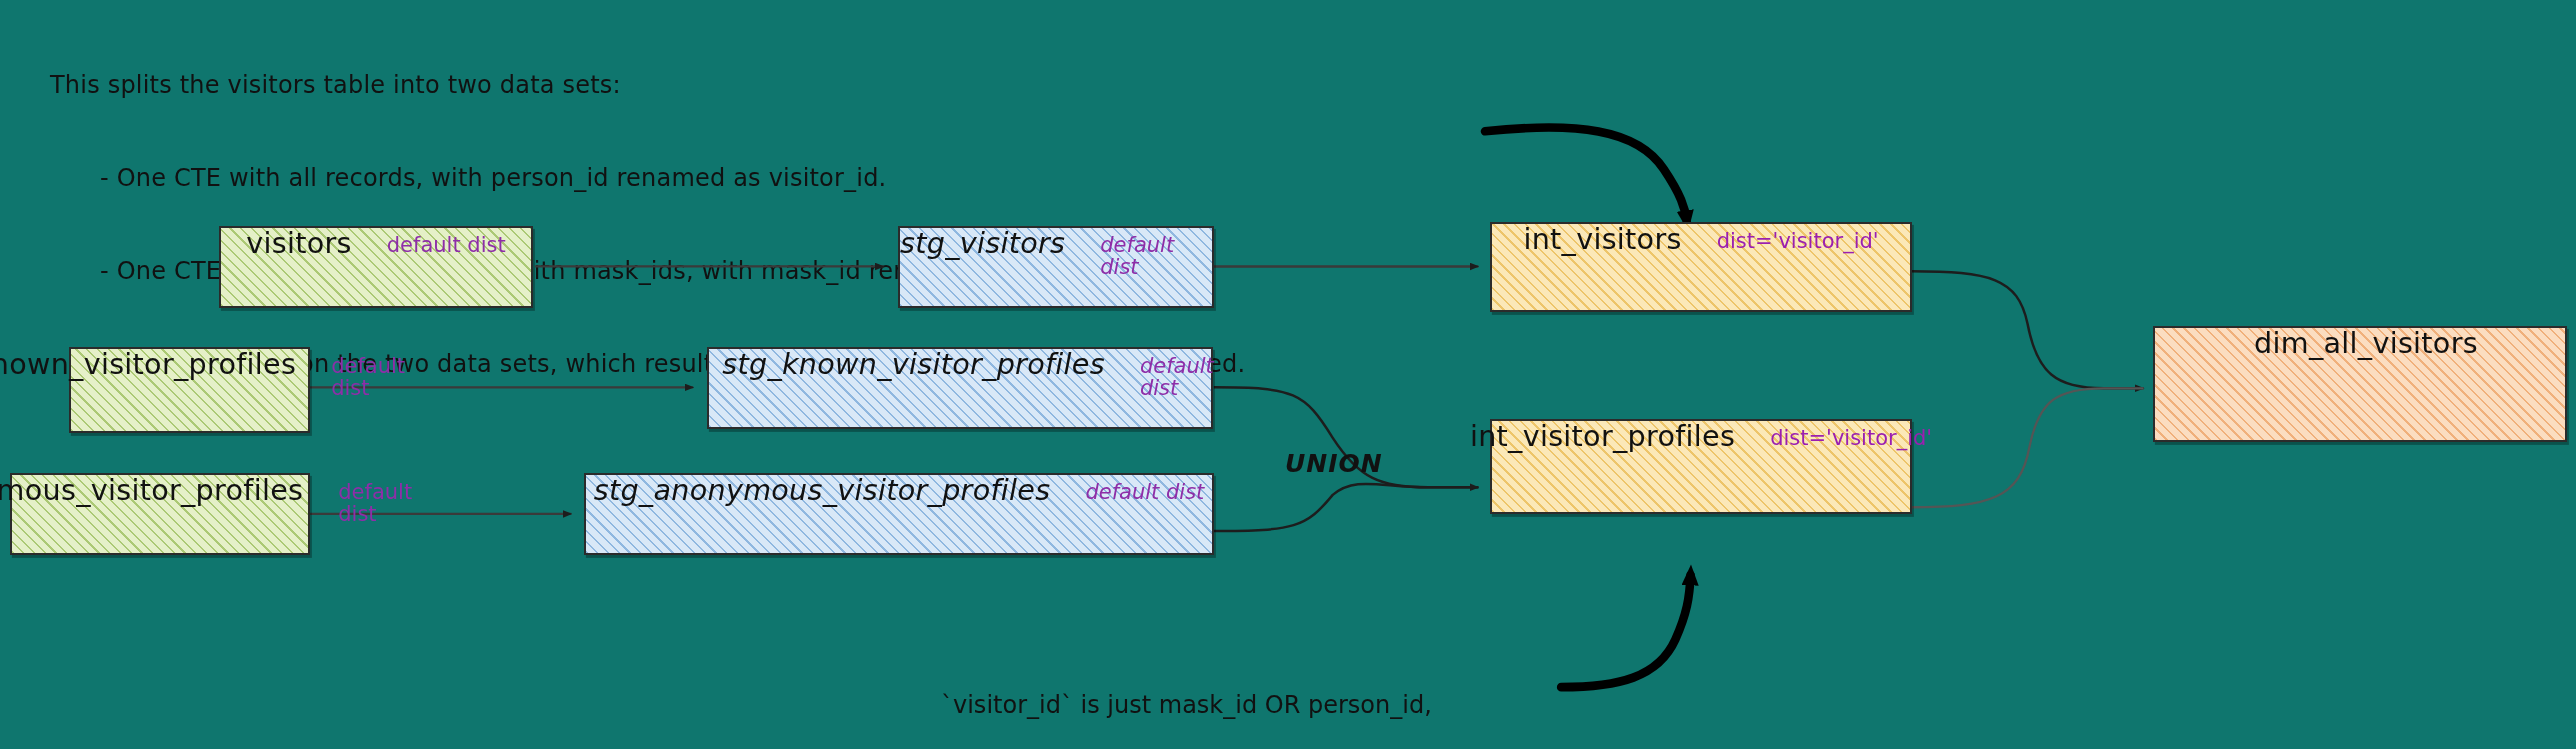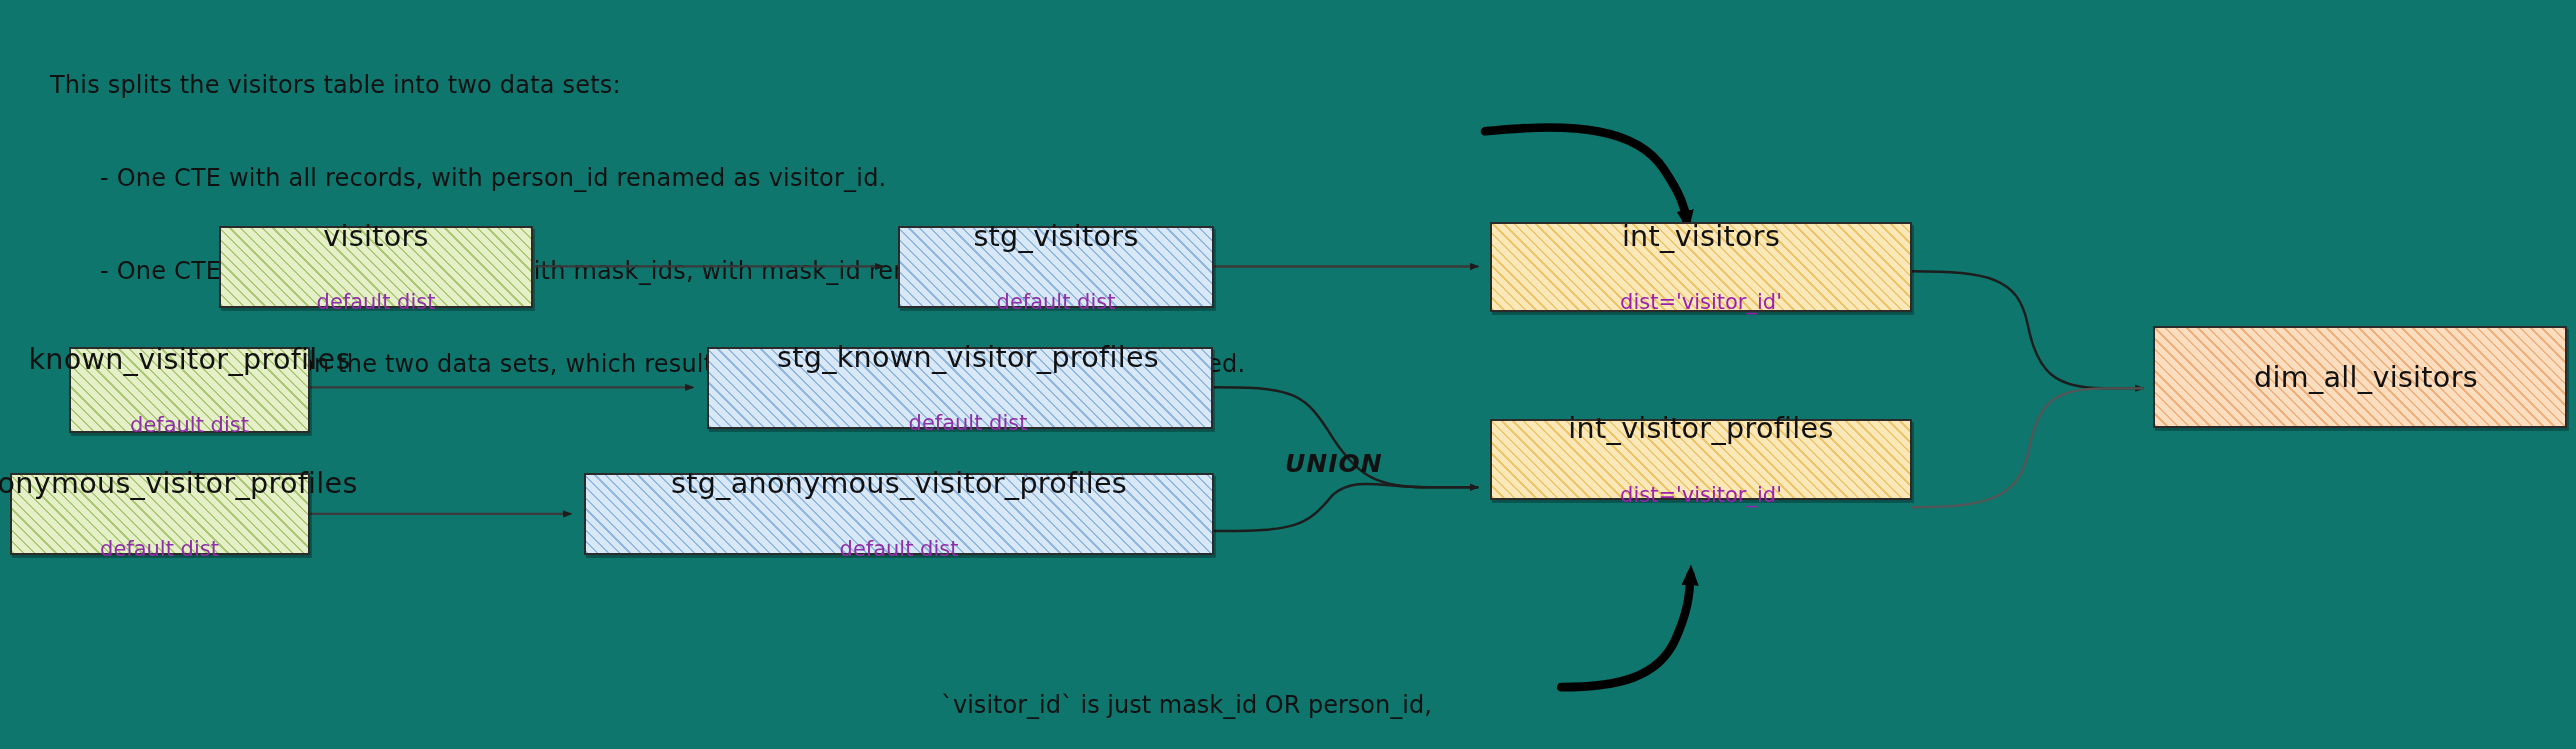--- a/index.html
+++ b/index.html
@@ -9,38 +9,39 @@
   
   .note{position:absolute;color:#111;white-space:pre;font-family:"DejaVu Sans",sans-serif;}
   #note-top{left:50px;top:7.6px;font-size:24px;line-height:31px;letter-spacing:0.2px;}
   #note-top .ln{display:block;}
   #note-top .ind{padding-left:50px;}
   #note-bottom{left:941px;top:628px;font-size:24px;line-height:31px;text-align:left;}
   #note-bottom .ln{display:block;}
 
   
   .node{position:absolute;box-sizing:border-box;border:2.4px solid #2b2b2b;
-        display:flex;flex-direction:column;align-items:center;justify-content:center;
+        display:flex;align-items:flex-start;justify-content:center;
         box-shadow:1.9px 2.9px 0 rgba(0,0,0,.30);gap:35px;}
   .node .ttl{font-size:28.6px;color:#111;letter-spacing:0.3px;line-height:1.05;}
   .node .sub{font-size:21px;color:#8e2ea8;margin-top:5.7px;line-height:1.05;}
   .node .sub.dist{color:#9b1fb0;}
 
   
   .hatch-green{
     background-color:#e5f0c8;
     background-image:repeating-linear-gradient(45deg,
       rgba(124,169,48,.55) 0px, rgba(124,169,48,.55) 1.5px,
       rgba(255,255,255,0) 1.5px, rgba(255,255,255,0) 7.6px);
   }
   .hatch-blue{
     background-color:#d9e8f7;
     background-image:repeating-linear-gradient(45deg,
       rgba(70,135,200,.50) 0px, rgba(70,135,200,.50) 1.5px,
       rgba(255,255,255,0) 1.5px, rgba(255,255,255,0) 7.6px);
+    font-style:italic;
   }
   .hatch-yellow{
     background-color:#fbe8b8;
     background-image:repeating-linear-gradient(45deg,
       rgba(226,168,42,.55) 0px, rgba(226,168,42,.55) 1.7px,
       rgba(255,255,255,0) 1.7px, rgba(255,255,255,0) 7.6px);
   }
   .hatch-orange{
     background-color:#fbddc0;
     background-image:repeating-linear-gradient(45deg,
@@ -125,26 +126,26 @@
   <div class="node hatch-blue" style="left:584px;top:473px;width:630px;height:82px;">
     <div class="ttl">stg_anonymous_visitor_profiles</div>
     <div class="sub">default dist</div>
   </div>
 
   <div class="node hatch-yellow" style="left:1490px;top:222px;width:422px;height:90px;">
     <div class="ttl">int_visitors</div>
     <div class="sub dist">dist='visitor_id'</div>
   </div>
 
-  <div class="node hatch-yellow" style="left:1490px;top:419px;width:422px;height:81px;">
+  <div class="node hatch-yellow" style="left:1490px;top:419px;width:422px;height:95px;">
     <div class="ttl">int_visitor_profiles</div>
     <div class="sub dist">dist='visitor_id'</div>
   </div>
 
-  <div class="node hatch-orange" style="left:2153px;top:326px;width:414px;height:102px;padding-left:12px;">
+  <div class="node hatch-orange" style="left:2153px;top:326px;width:414px;height:116px;padding-left:12px;">
     <div class="ttl">dim_all_visitors</div>
   </div>
 
   <div class="note" id="note-bottom">
     <span class="ln">`visitor_id` is just mask_id OR person_id,</span>
     
     
   </div>
 
 </div>

